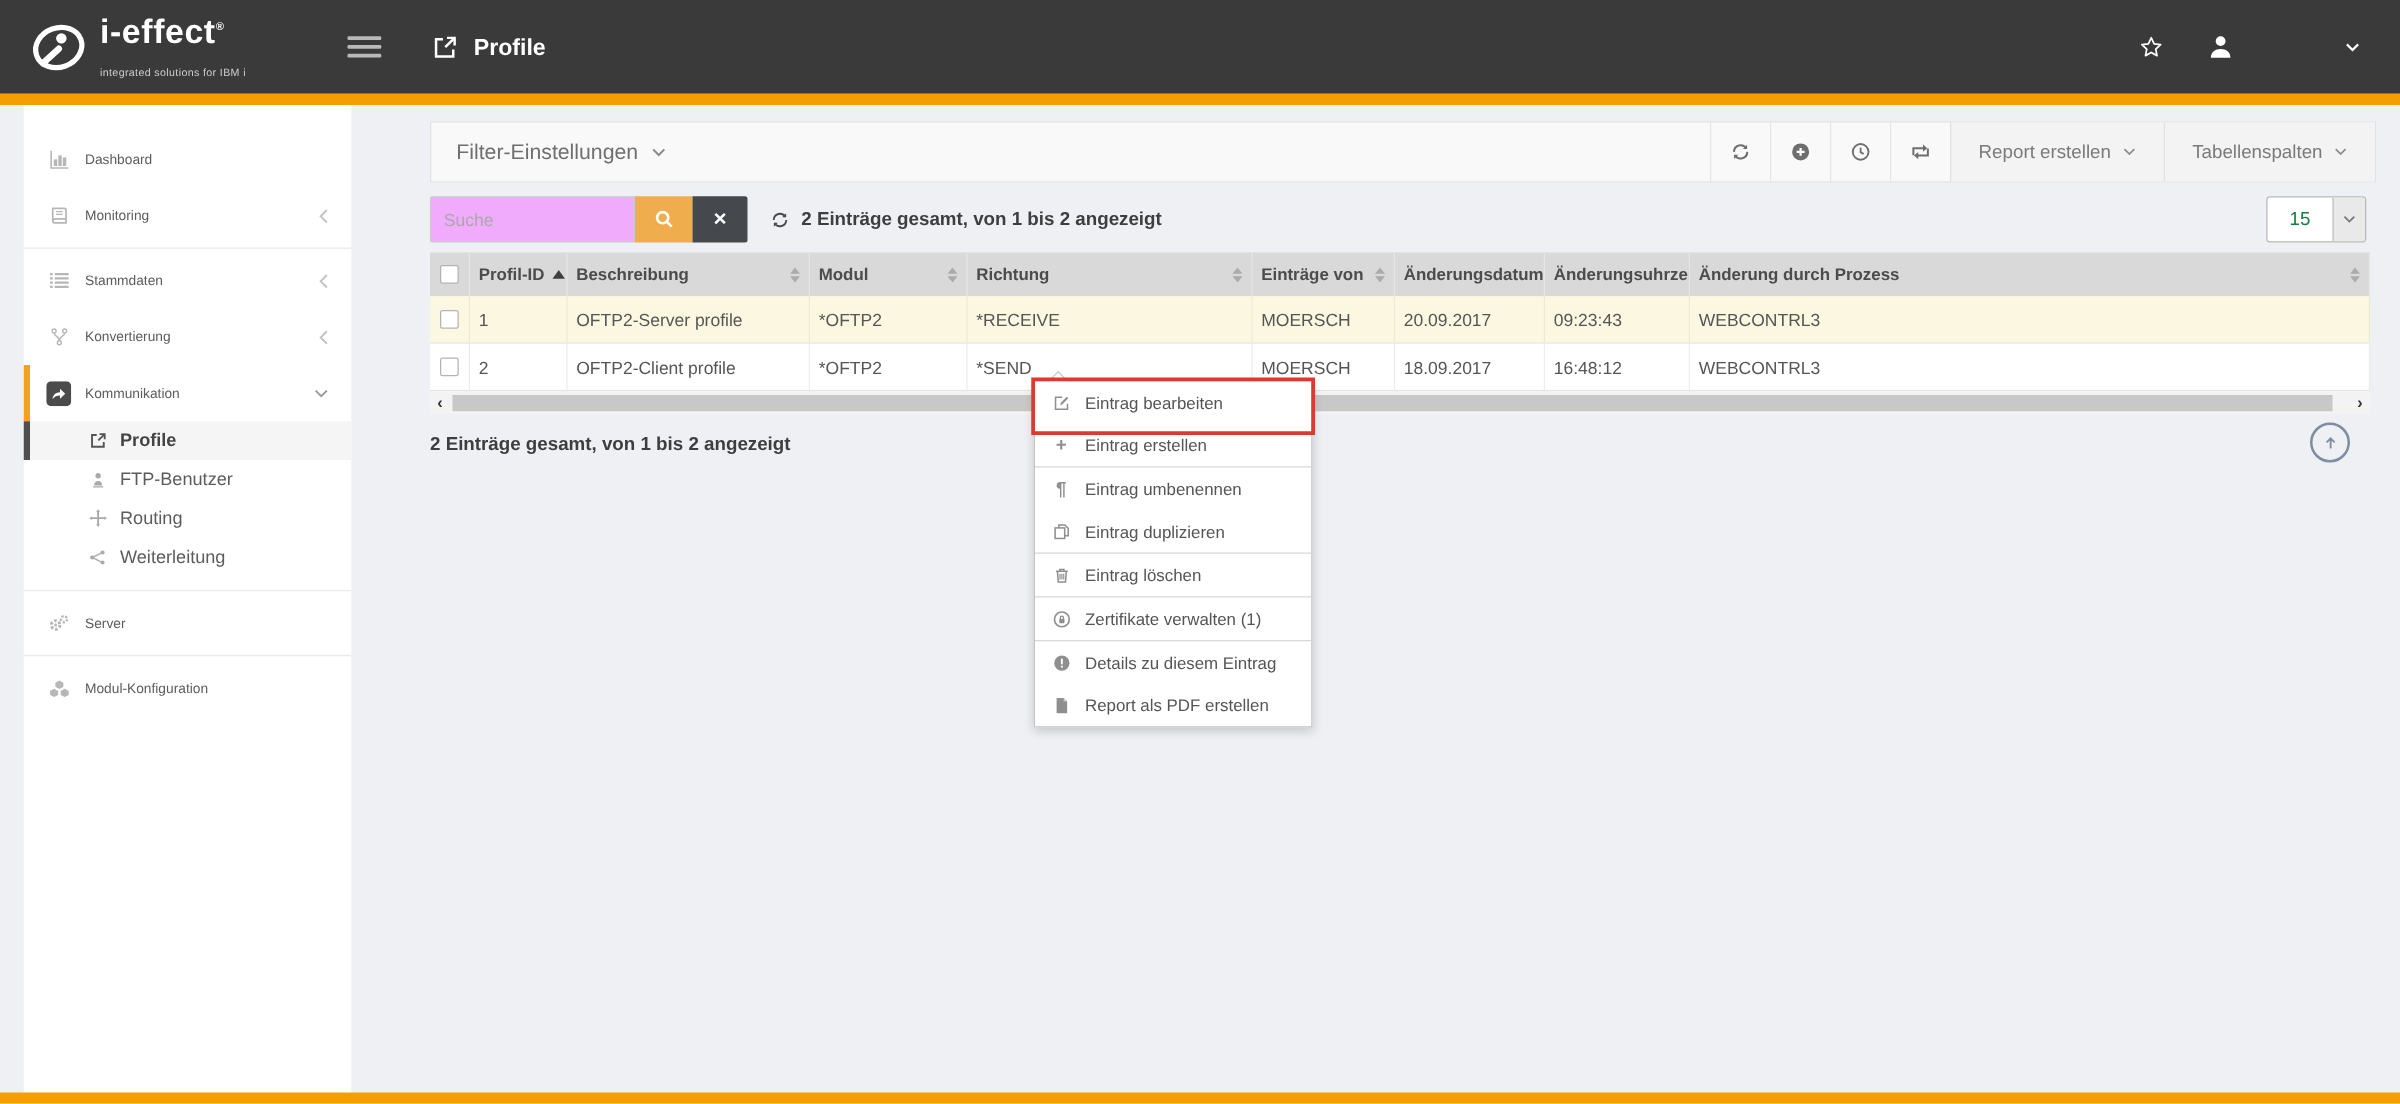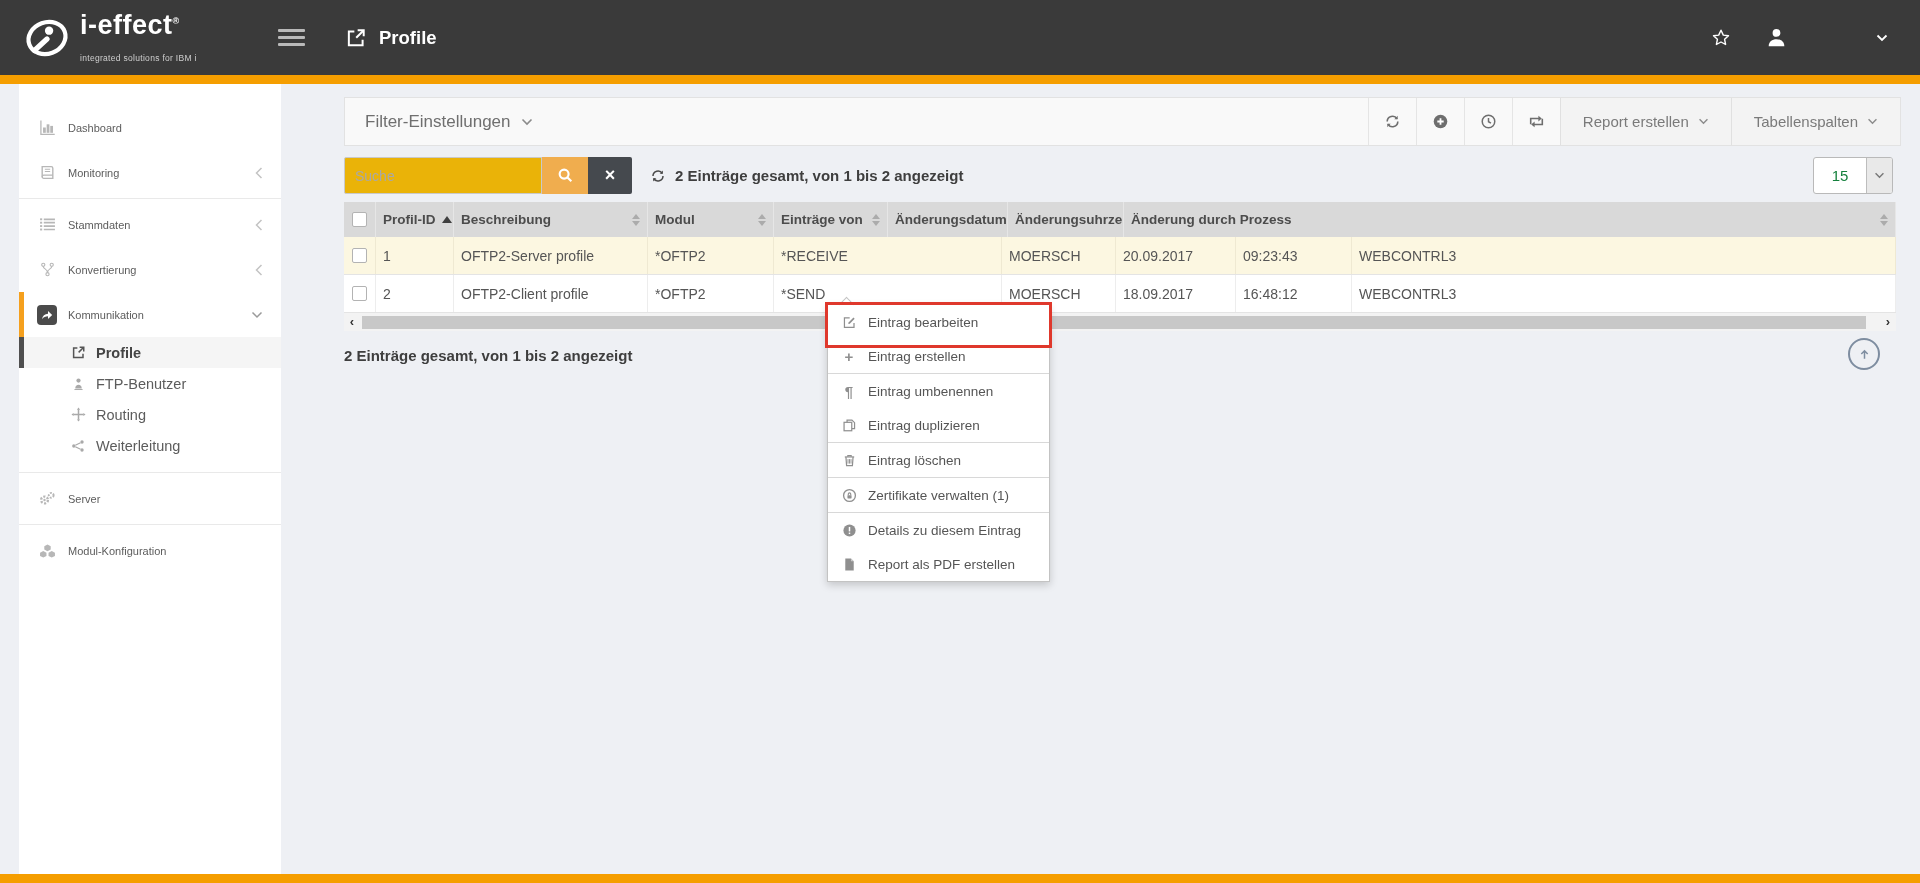--- a/index.html
+++ b/index.html
@@ -39,22 +39,22 @@
   .main{position:absolute;left:300px;right:19px;top:84px;bottom:9px;margin-left:44px;}
 
   .filter-panel{position:absolute;top:13px;left:0;right:0;height:49px;background:#f9f9f9;border:1px solid #e2e2e2;
                 box-sizing:border-box;display:flex;align-items:stretch;}
   .filter-label{padding-left:20px;font-size:17px;color:#6f6f6f;display:flex;align-items:center;gap:10px;cursor:pointer;}
   .filter-actions{margin-left:auto;display:flex;align-items:stretch;}
   .fbtn{width:48px;border:none;border-left:1px solid #e5e5e5;background:transparent;display:flex;align-items:center;justify-content:center;cursor:pointer;}
   .fbtn-label{border:none;padding:0 22px;font-size:15px;color:#7a7a7a;background:#f3f3f3;display:flex;align-items:center;gap:9px;border-left:1px solid #e0e0e0;cursor:pointer;}
 
   .search-row{position:absolute;top:73px;left:0;right:0;height:37px;display:flex;align-items:center;}
-  .search-input{width:198px;height:37px;box-sizing:border-box;border:1px solid #c9c9c9;padding:0 10px;font-size:14px;color:#555;
-                background:#eab308;border-radius:2px 0 0 2px;outline:none;font-family:"Liberation Sans",sans-serif;}
+  .search-input{width:164px;height:37px;box-sizing:border-box;border:1px solid #c9c9c9;padding:0 10px;font-size:14px;color:#555;
+                background:#f0abfc;border-radius:2px 0 0 2px;outline:none;font-family:"Liberation Sans",sans-serif;}
   .search-input::placeholder{color:#a9a9a9;}
   .btn-search{width:46px;height:37px;background:#f0ad4e;border:none;display:flex;align-items:center;justify-content:center;cursor:pointer;}
   .btn-clear{width:44px;height:37px;background:#45494e;border:none;color:#fff;font-size:18px;font-weight:bold;cursor:pointer;
              display:flex;align-items:center;justify-content:center;border-radius:0 2px 2px 0;}
   .result-info{display:flex;align-items:center;gap:9px;margin-left:18px;color:#3e3e3e;font-weight:bold;font-size:15px;}
   .pagesize{margin-left:auto;margin-right:8px;display:flex;height:37px;border:1px solid #b9b9b9;border-radius:3px;overflow:hidden;background:#fff;cursor:pointer;box-sizing:border-box;}
   .pagesize .val{width:52px;display:flex;align-items:center;justify-content:center;font-size:15px;color:#15803d;}
   .pagesize .arrow{width:25px;background:#e9e9e9;border-left:1px solid #bdbdbd;display:flex;align-items:center;justify-content:center;color:#666;}
 
   
@@ -389,20 +389,27 @@
               <i class="tri-down"></i>
             </span>
         </div>
         <div class="th w3">
           <span>Modul</span>
           <span class="sorters">
               <i class="tri-up"></i>
               <i class="tri-down"></i>
             </span>
         </div>
+        <div class="th w4">
+          <span>Richtung</span>
+          <span class="sorters">
+              <i class="tri-up"></i>
+              <i class="tri-down"></i>
+            </span>
+        </div>
         <div class="th w5">
           <span>Einträge von</span>
           <span class="sorters">
               <i class="tri-up"></i>
               <i class="tri-down"></i>
             </span>
         </div>
         <div class="th w6">
           <span>Änderungsdatum</span>
 

